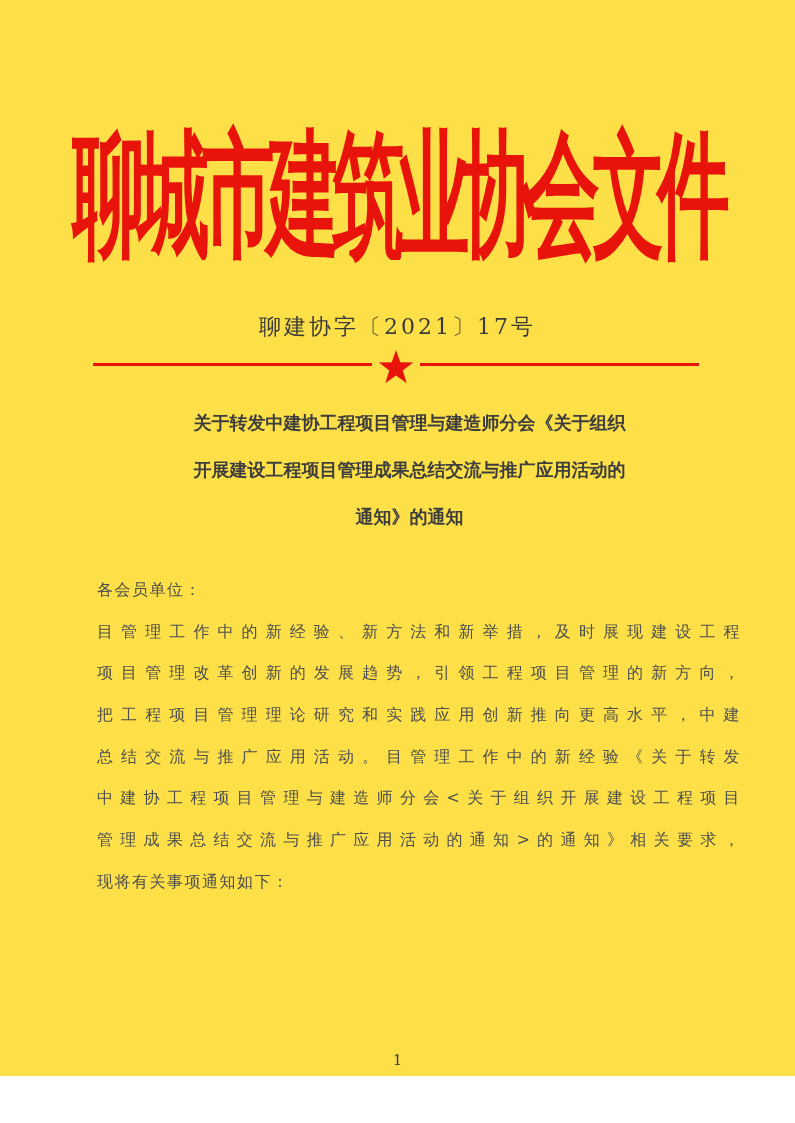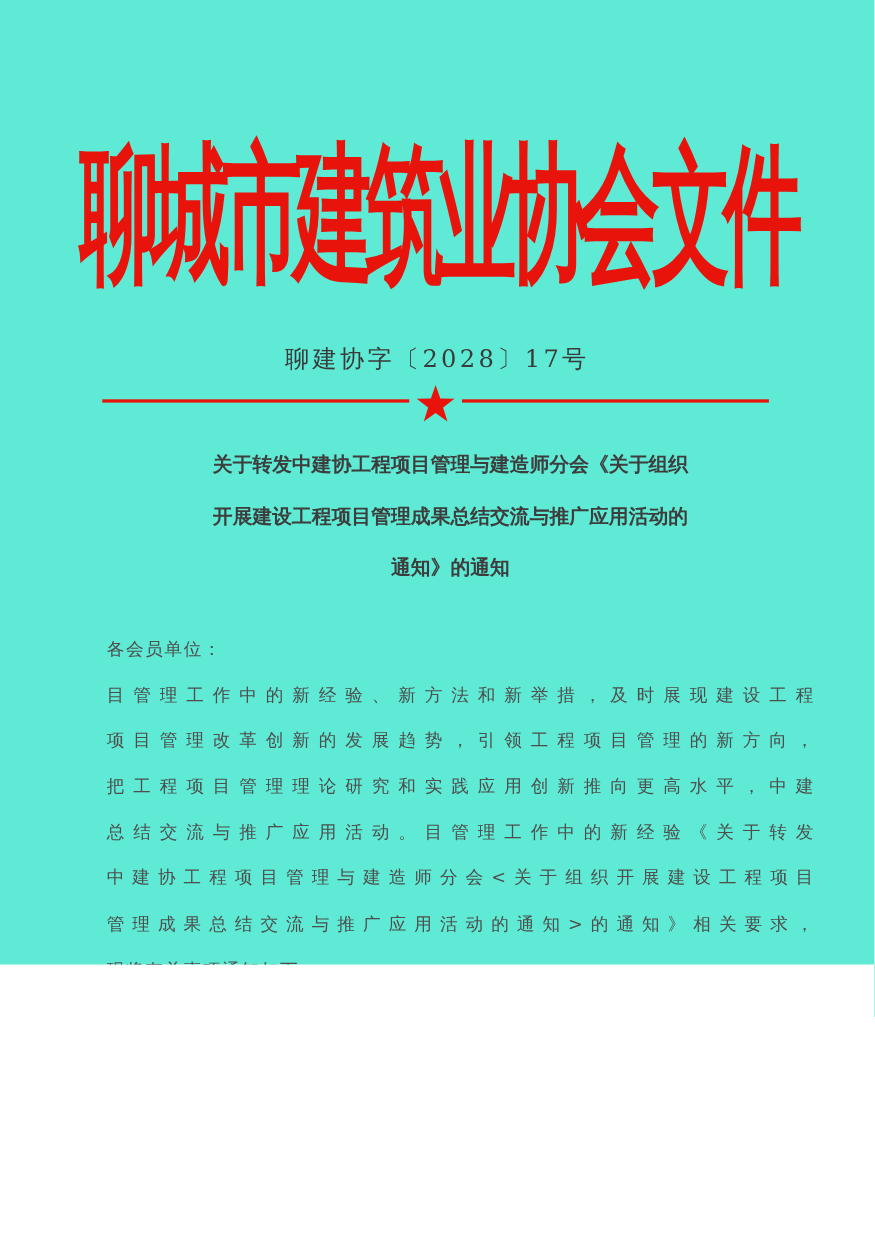--- a/index.html
+++ b/index.html
@@ -3,23 +3,23 @@
 <meta charset="utf-8">
 <style>
   html, body {
     margin: 0;
     padding: 0;
     background: #ffffff;
   }
   .page {
     position: relative;
     width: 795px;
-    height: 877px;
+    height: 1076px;
     margin: 0 auto;
-    background: #5eead4;
+    background: #fde047;
     overflow: hidden;
     font-family: "DejaVu Serif", "Liberation Serif", serif;
   }
 
   
   .masthead {
     position: absolute;
     top: 126px;
     left: 0;
     width: 100%;
@@ -121,21 +121,21 @@
     color: #3a3a3a;
   }
 </style>
 </head>
 <body>
 
 <div class="page">
 
   <div class="masthead">聊城市建筑业协会文件</div>
 
-  <div class="doc-number">聊建协字〔2028〕17号</div>
+  <div class="doc-number">聊建协字〔2021〕17号</div>
 
   <div class="divider">
     <div class="seg seg-left"></div>
     <svg class="star" viewBox="0 0 100 95">
       <polygon points="50,0 62,34 98,35 69,57 80,93 50,71 20,93 31,57 2,35 38,34" fill="#e8140c"></polygon>
     </svg>
     <div class="seg seg-right"></div>
   </div>
 
   <div class="notice-title">

